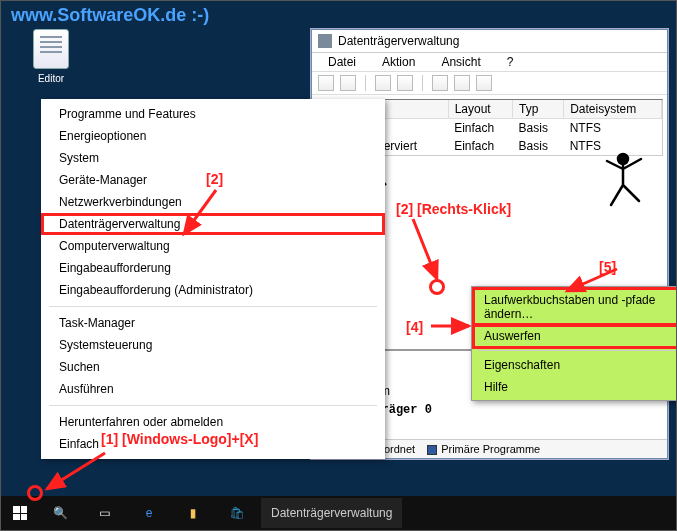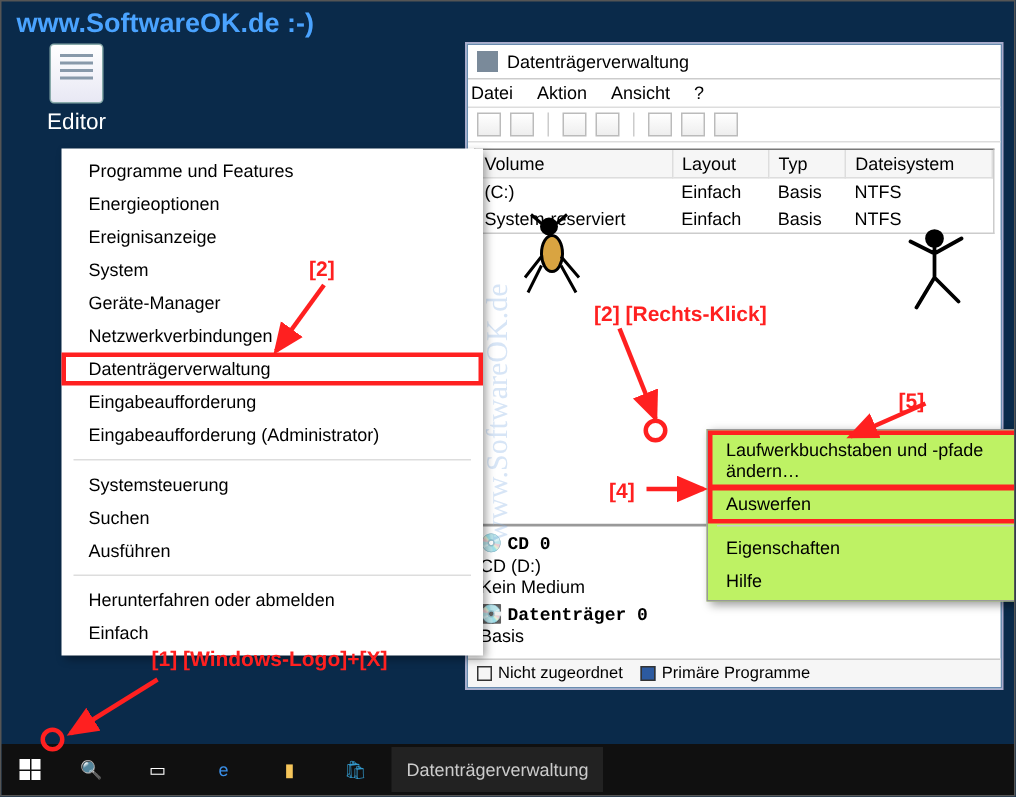--- a/index.html
+++ b/index.html
@@ -22,42 +22,42 @@
     font-size: 18px;
     font-weight: bold;
     font-family: "Comic Sans MS", cursive, sans-serif;
   }
   .editor-icon {
     position: absolute;
     top: 28px; left: 26px;
     width: 48px;
     text-align: center;
     color: #fff;
-    font-size: 15px;
+    font-size: 10px;
   }
   .editor-icon .ico {
     width: 36px; height: 40px;
     background: linear-gradient(#fff,#e8e8f4);
     border: 1px solid #8aa;
     margin: 0 auto 4px;
     border-radius: 3px;
     position: relative;
   }
   .editor-icon .ico::before {
     content: "";
     position: absolute;
     left: 6px; top: 6px; right: 6px;
     height: 2px; background: #89a;
     box-shadow: 0 5px 0 #89a, 0 10px 0 #89a, 0 15px 0 #89a;
   }
   
   .winx {
     position: absolute;
     left: 40px; top: 98px;
-    width: 281px;
+    width: 344px;
     background: #fff;
     box-shadow: 2px 2px 6px rgba(0,0,0,.4);
     padding: 4px 0;
     z-index: 5;
   }
   .winx .item {
     padding: 4px 18px;
     color: #000;
     cursor: default;
   }
@@ -79,22 +79,22 @@
     padding: 4px 6px;
     display: flex; align-items: center; gap: 6px;
     font-size: 12px;
   }
   .titlebar .tico {
     width: 14px; height: 14px;
     background: #7a8a9a;
     display: inline-block;
   }
   .menubar {
-    padding: 2px 2px;
-    display: flex; gap: 16px;
+    padding: 2px 16px;
+    display: flex; gap: 26px;
     border-bottom: 1px solid #ddd;
   }
   .menubar span { cursor: default; }
   .toolbar {
     padding: 3px 6px;
     display: flex; gap: 6px;
     border-bottom: 1px solid #ddd;
     align-items: center;
   }
   .toolbar .btn {
@@ -224,28 +224,29 @@
 <div class="header-url">www.SoftwareOK.de :-)</div>
 
 <div class="editor-icon">
   <div class="ico"></div>
   <div>Editor</div>
 </div>
 
 <div class="winx">
   <div class="item">Programme und Features</div>
   <div class="item">Energieoptionen</div>
-  <div class="item">Ereignisanzeige</div>
   <div class="item">System</div>
   <div class="item">Geräte-Manager</div>
   <div class="item">Netzwerkverbindungen</div>
   <div class="item hl">Datenträgerverwaltung</div>
+  <div class="item">Computerverwaltung</div>
   <div class="item">Eingabeaufforderung</div>
   <div class="item">Eingabeaufforderung (Administrator)</div>
   <div class="sep"></div>
+  <div class="item">Task-Manager</div>
   <div class="item">Systemsteuerung</div>
   <div class="item">Suchen</div>
   <div class="item">Ausführen</div>
   <div class="sep"></div>
   <div class="item">Herunterfahren oder abmelden</div>
   <div class="item">Einfach</div>
 </div>
 
 <div class="diskwin">
   <div class="titlebar">

